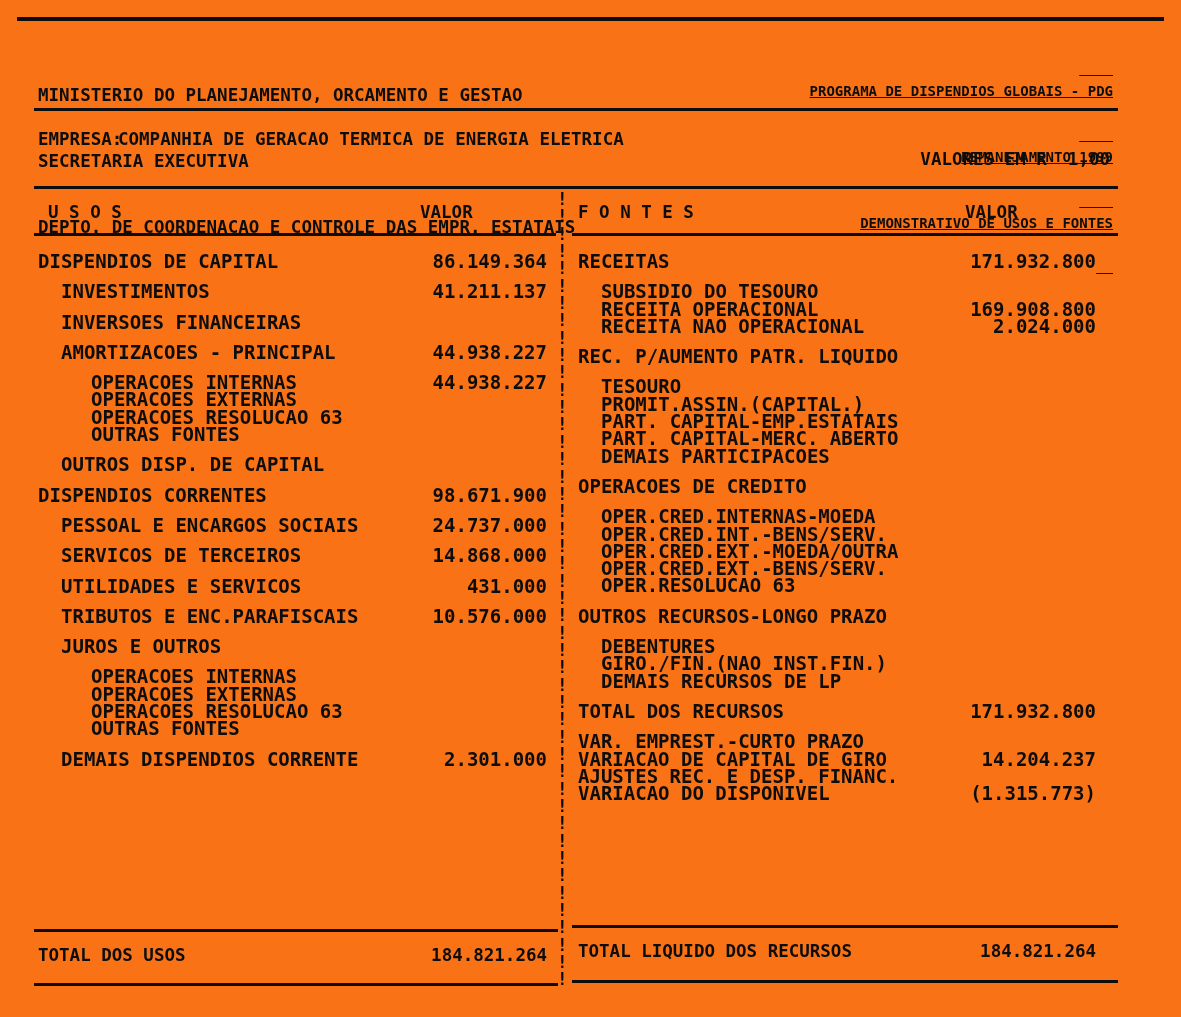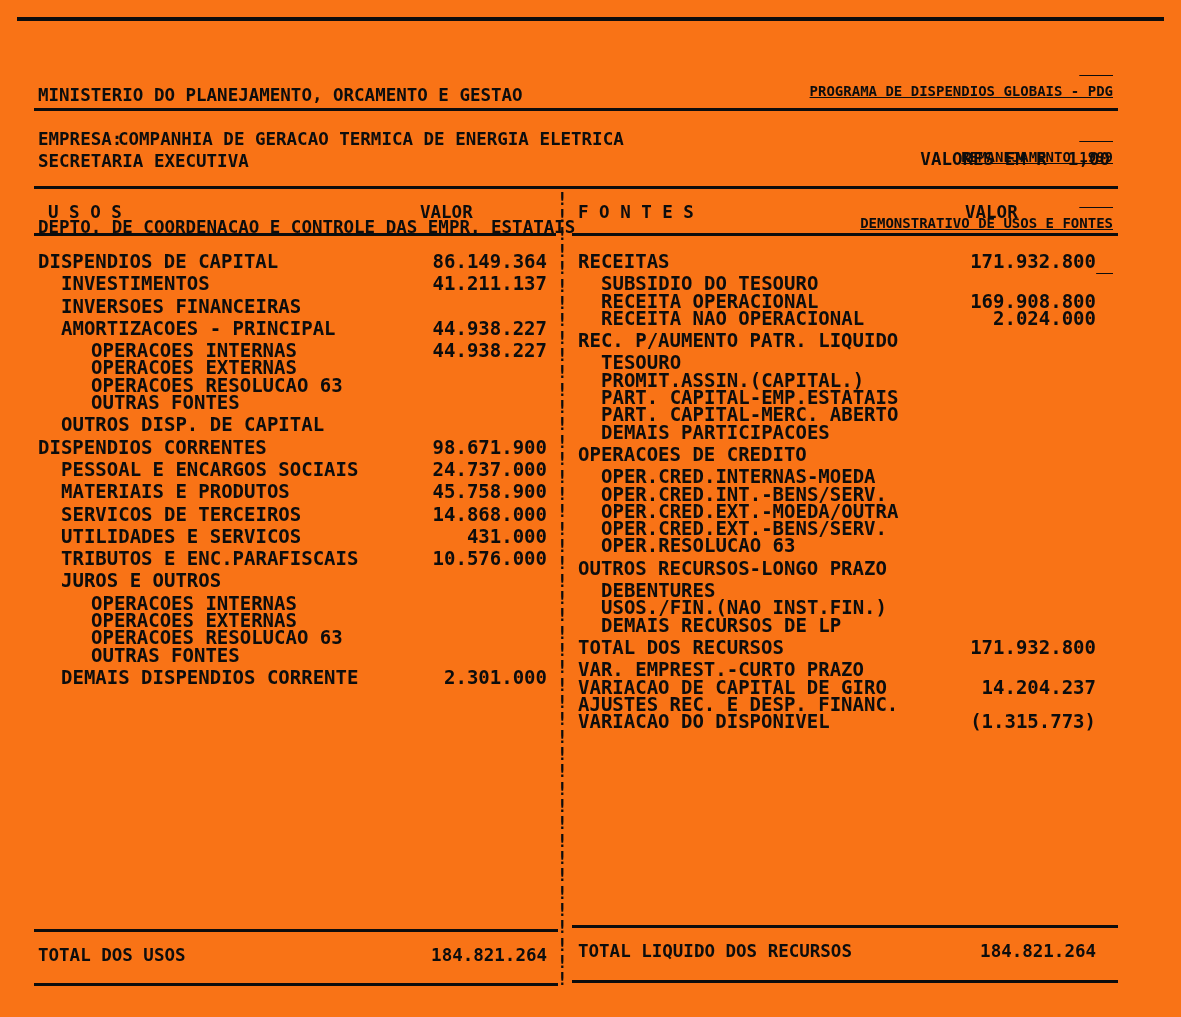--- a/index.html
+++ b/index.html
@@ -10,21 +10,21 @@
   }
   .rule{position:absolute;background:#0d0d0d;height:3px;}
   .hdr-left{position:absolute;left:38px;top:40px;font-size:17.5px;line-height:22px;white-space:pre;}
   .hdr-right{position:absolute;right:68px;top:36px;font-size:14px;line-height:22px;text-align:right;white-space:pre;text-decoration:underline;}
   .empresa-label{position:absolute;left:38px;top:129px;font-size:17.5px;white-space:pre;}
   .empresa-name{position:absolute;left:118px;top:129px;font-size:17.5px;white-space:pre;}
   .currency-note{position:absolute;right:71px;top:149px;font-size:17.5px;white-space:pre;}
   .colhdr{position:absolute;top:202px;font-size:17.5px;white-space:pre;}
   .col-rows{position:absolute;top:253px;font-size:19px;}
   .row{display:flex;justify-content:space-between;height:17.3px;line-height:17.3px;}
-  .row.gap{margin-top:5px;}
+  .row.gap{margin-top:13px;}
   .lbl,.val{white-space:pre;}
   .i1{padding-left:23px;}
   .i2{padding-left:53px;}
   .divider{position:absolute;left:557px;top:191px;font-size:17.5px;line-height:17.35px;white-space:pre;}
   .total-row{position:absolute;display:flex;justify-content:space-between;font-size:17.5px;line-height:18px;}
 </style>
 </head>
 <body>
 
 <div class="page">
@@ -141,24 +141,20 @@
       </div>
       <div class="row gap">
         <span class="lbl">DISPENDIOS CORRENTES</span>
         <span class="val">98.671.900</span>
       </div>
       <div class="row gap">
         <span class="lbl i1">PESSOAL E ENCARGOS SOCIAIS</span>
         <span class="val">24.737.000</span>
       </div>
       <div class="row gap">
-        <span class="lbl i1">MATERIAIS E PRODUTOS</span>
-        <span class="val">45.758.900</span>
-      </div>
-      <div class="row gap">
         <span class="lbl i1">SERVICOS DE TERCEIROS</span>
         <span class="val">14.868.000</span>
       </div>
       <div class="row gap">
         <span class="lbl i1">UTILIDADES E SERVICOS</span>
         <span class="val">431.000</span>
       </div>
       <div class="row gap">
         <span class="lbl i1">TRIBUTOS E ENC.PARAFISCAIS</span>
         <span class="val">10.576.000</span>
@@ -255,21 +251,21 @@
       </div>
       <div class="row gap">
         <span class="lbl">OUTROS RECURSOS-LONGO PRAZO</span>
         <span class="val"></span>
       </div>
       <div class="row gap">
         <span class="lbl i1">DEBENTURES</span>
         <span class="val"></span>
       </div>
       <div class="row">
-        <span class="lbl i1">USOS./FIN.(NAO INST.FIN.)</span>
+        <span class="lbl i1">GIRO./FIN.(NAO INST.FIN.)</span>
         <span class="val"></span>
       </div>
       <div class="row">
         <span class="lbl i1">DEMAIS RECURSOS DE LP</span>
         <span class="val"></span>
       </div>
       <div class="row gap">
         <span class="lbl">TOTAL DOS RECURSOS</span>
         <span class="val">171.932.800</span>
       </div>

